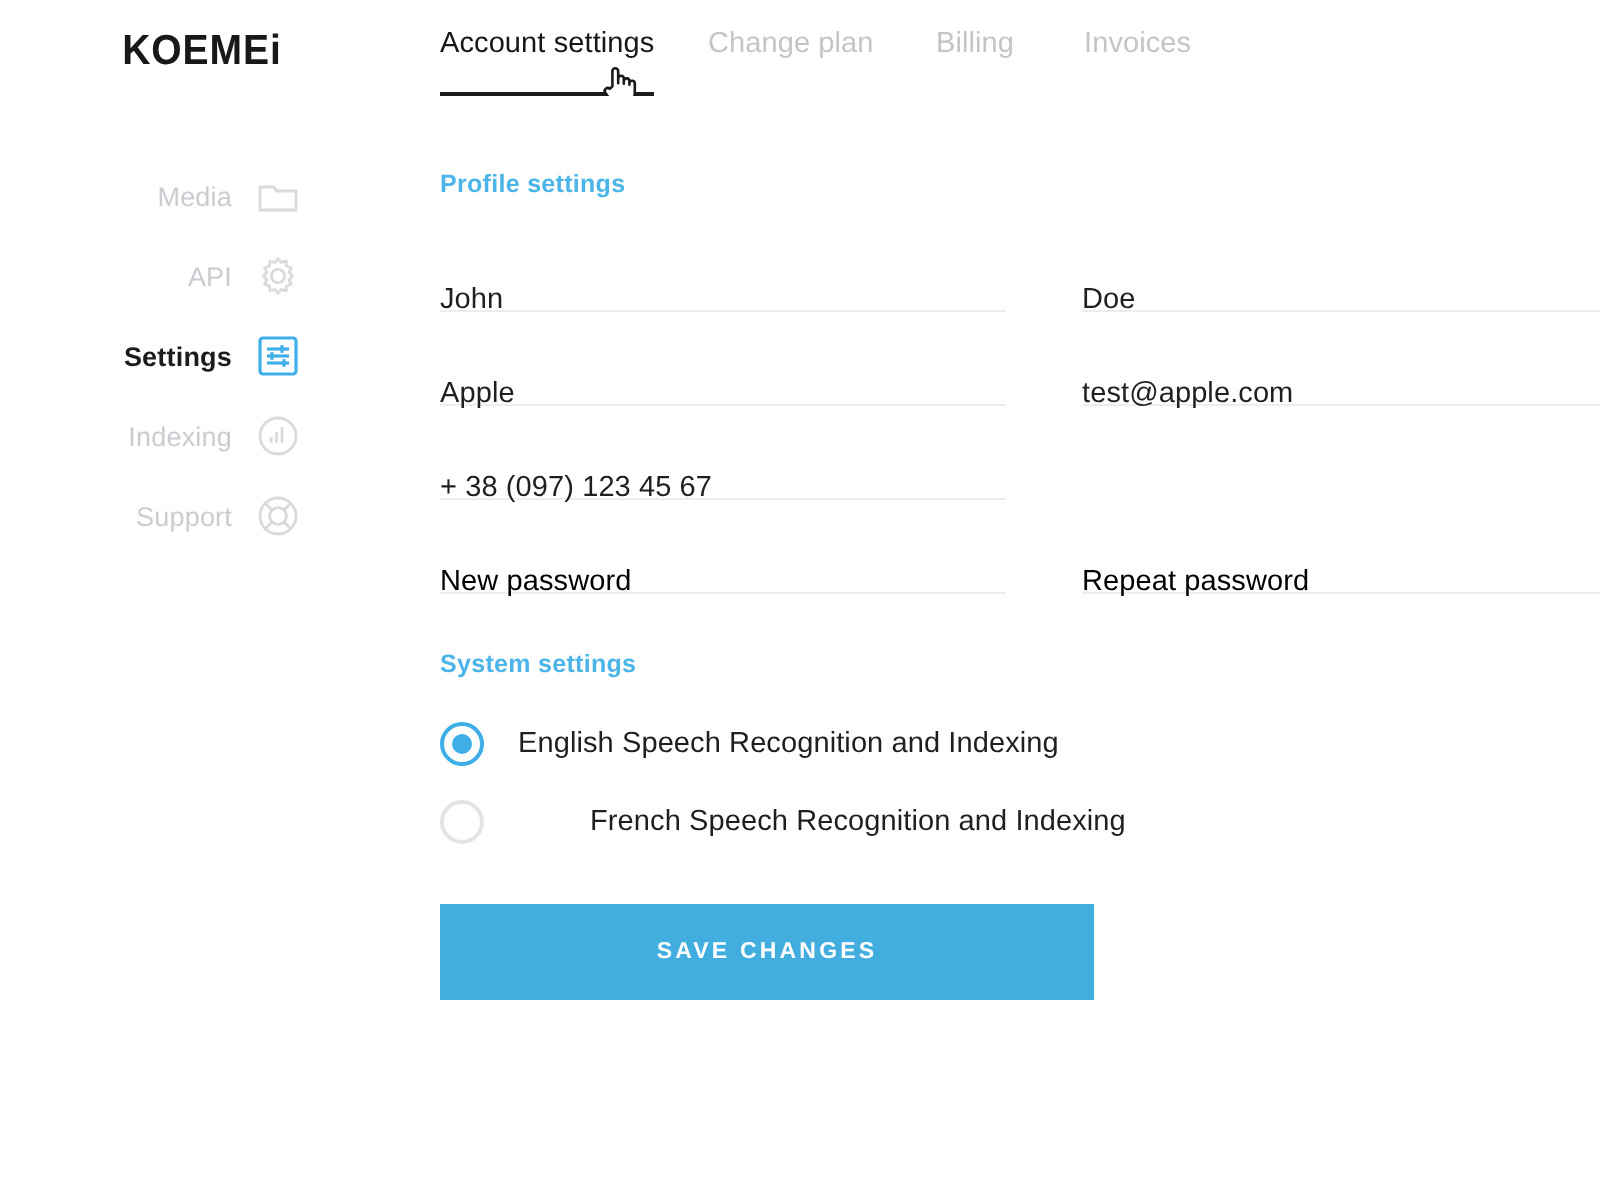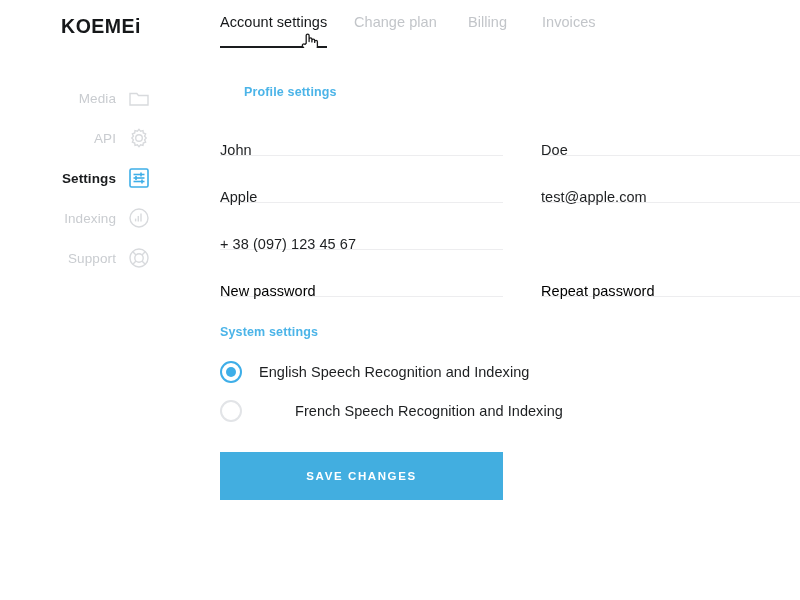--- a/index.html
+++ b/index.html
@@ -137,21 +137,21 @@
     background: #ffffff;
   }
 
   .section-head {
     position: absolute;
     font-size: 12.5px;
     font-weight: bold;
     color: #4BB4E8;
     letter-spacing: 0.15px;
   }
-  #head-profile { left: 68px; top: 37px; margin-left: 24px; }
+  #head-profile { left: 68px; top: 37px; }
   #head-system  { left: 68px; top: 277px; }
 
   
   .field {
     position: absolute;
     height: 46px;
     border-bottom: 1px solid #ededef;
   }
   .field .fval {
     position: absolute;
@@ -212,21 +212,21 @@
     color: #1d1f21;
     white-space: nowrap;
     letter-spacing: 0.05px;
   }
 
   
   #save-btn {
     position: absolute;
     left: 68px;
     top: 404px;
-    width: 283px;
+    width: 327px;
     height: 48px;
     background: #42AEE0;
     border: none;
     color: #ffffff;
     font-family: "Liberation Sans", sans-serif;
     font-size: 11.5px;
     font-weight: bold;
     letter-spacing: 1.6px;
     text-transform: uppercase;
     cursor: pointer;

